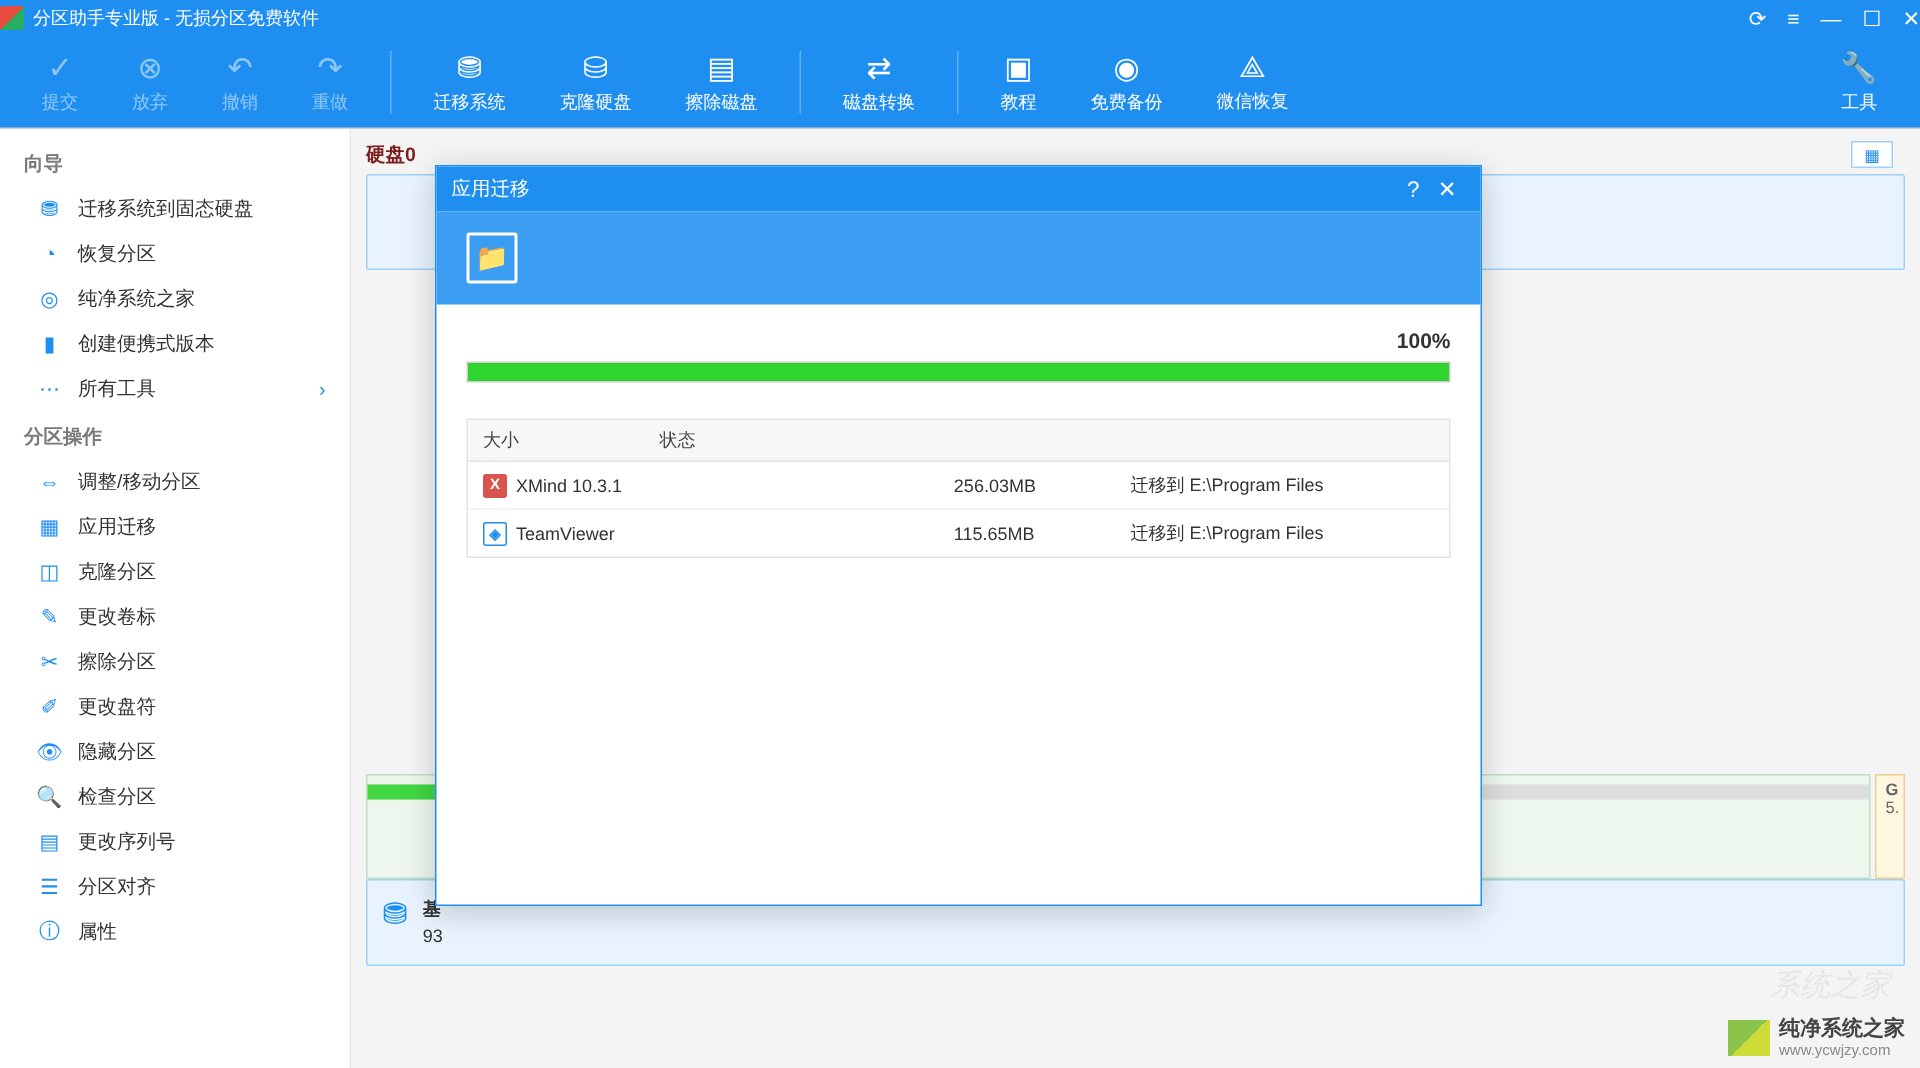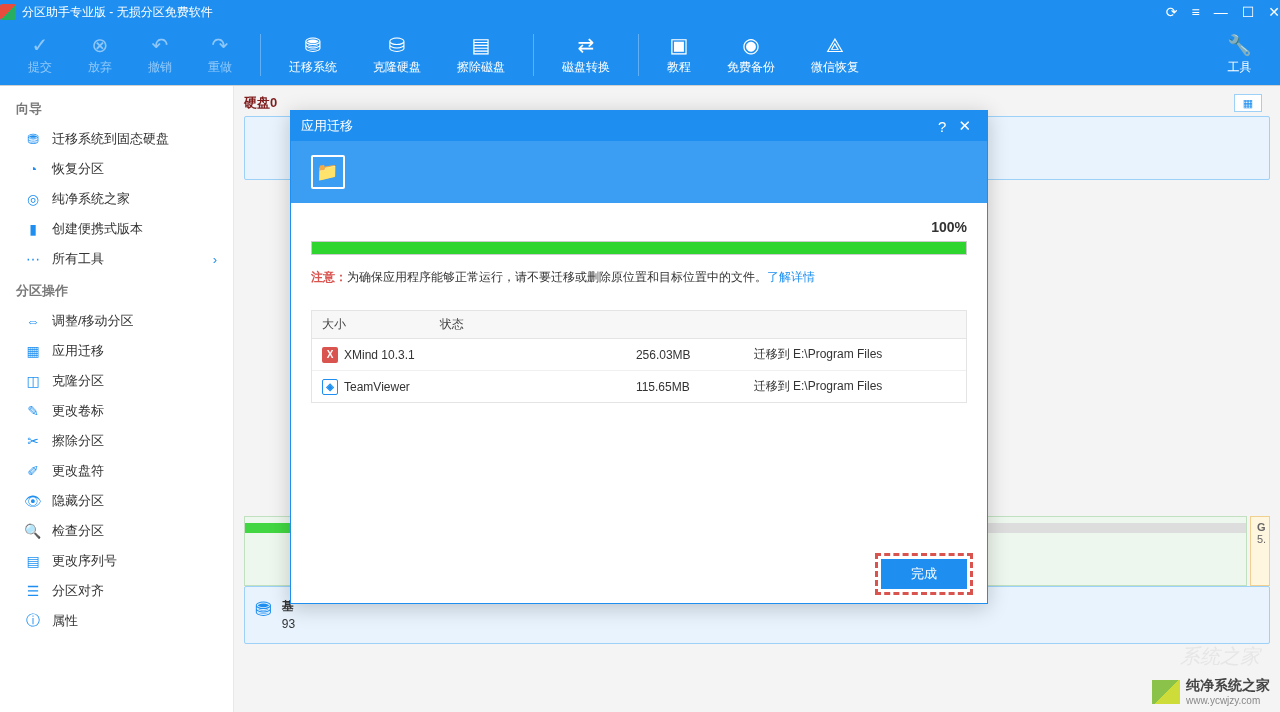--- a/index.html
+++ b/index.html
@@ -270,23 +270,20 @@
     <span class="mt-btn">✕</span>
   </div>
   <div class="modal-banner">
     <div class="mb-icon">📁</div>
   </div>
   <div class="modal-body">
     <div class="progress-pct">100%</div>
     <div class="progress-bar">
         <div class="progress-fill"></div>
       </div>
-    <div class="notice">
-      <span class="red">注意：</span><span>为确保应用程序能够正常运行，请不要迁移或删除原位置和目标位置中的文件。</span><span class="link">了解详情</span>
-    </div>
     <div class="result-table">
       <div class="rt-header">
         <div class="rt-cell rt-size">大小</div>
         <div class="rt-cell rt-status">状态</div>
       </div>
       <div class="rt-row">
         <div class="rt-cell rt-name">
             <span class="app-icon xmind">X</span>
             <span>XMind 10.3.1</span>
           </div>
@@ -296,23 +293,20 @@
       <div class="rt-row">
         <div class="rt-cell rt-name">
             <span class="app-icon tv">◈</span>
             <span>TeamViewer</span>
           </div>
         <div class="rt-cell rt-size">115.65MB</div>
         <div class="rt-cell rt-status">迁移到 E:\Program Files</div>
       </div>
     </div>
   </div>
-  <div class="modal-footer">
-    <button class="finish-btn">完成</button>
-  </div>
 </div>
 
 <div class="sys-ghost">系统之家</div>
 <div class="watermark">
   <div class="wm-icon"></div>
   <div>
     <div>纯净系统之家</div>
     <div class="wm-sub">www.ycwjzy.com</div>
   </div>
 </div>

